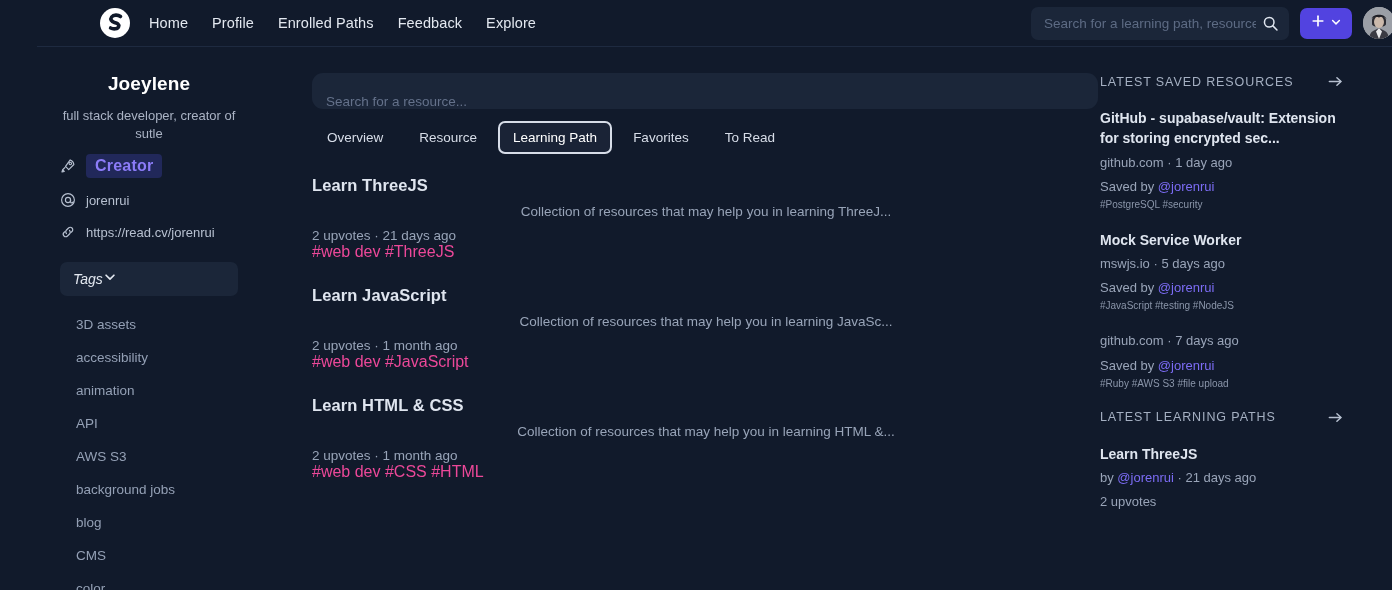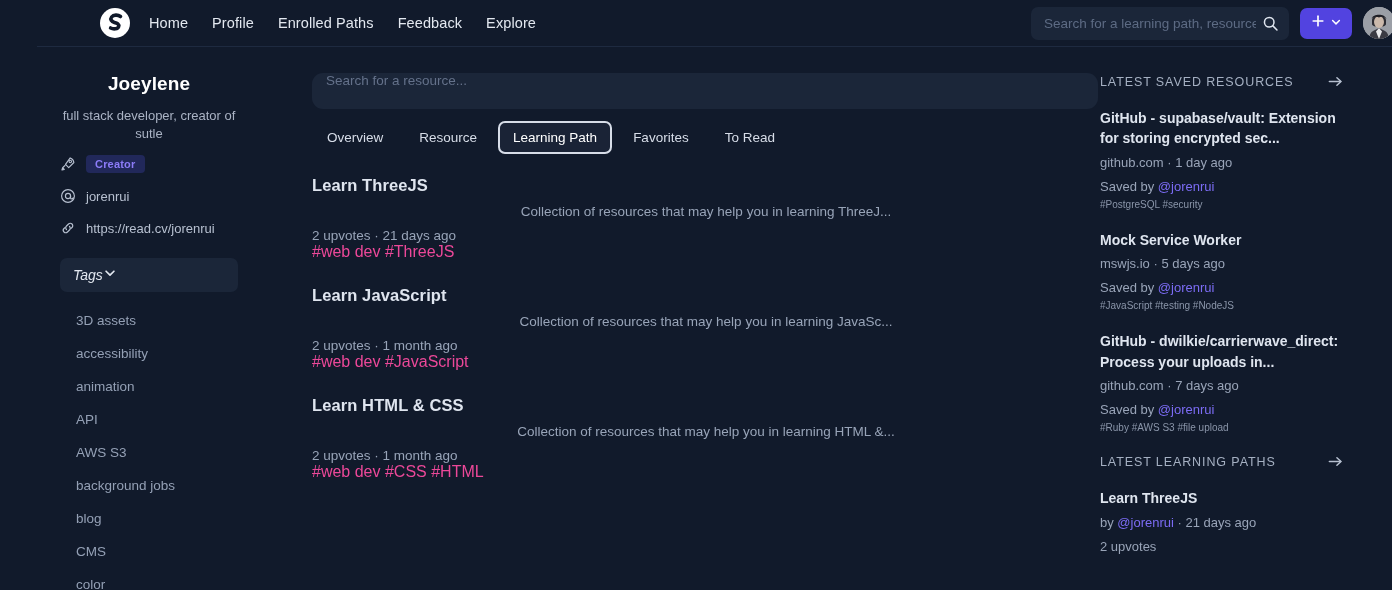--- a/index.html
+++ b/index.html
@@ -119,21 +119,21 @@
     display: flex;
     align-items: center;
     gap: 10px;
     margin-top: 12px;
     min-height: 20px;
   }
   .meta-row .mi { width: 16px; height: 16px; flex: 0 0 16px; }
   .badge-creator {
     background: #21285a;
     color: #8c7cf8;
-    font-size: 11px;
+    font-size: 16px;
     font-weight: bold;
     padding: 3px 9px;
     border-radius: 4px;
     letter-spacing: 0.2px;
   }
   .meta-text { font-size: 13px; color: #b7c0d0; }
   .tags-select {
     margin-top: 20px;
     height: 34px;
     background: #1b2639;
@@ -158,21 +158,21 @@
   .main {
     flex: 1;
     padding: 26px 0 0 22px;
     min-width: 0;
   }
   .main-search {
     height: 36px;
     background: #1b2639;
     border-radius: 11px;
     display: flex;
-    align-items: flex-start;
+    align-items: flex-end;
     padding: 0 14px;
     max-width: 786px;
   }
   .main-search input {
     flex: 1;
     background: transparent;
     border: none;
     outline: none;
     font-family: "Liberation Sans", sans-serif;
     font-size: 13.5px;
@@ -443,21 +443,20 @@
     <div class="rb-item">
       <div class="rb-item-title">Mock Service Worker</div>
       <div class="rb-line">mswjs.io · 5 days ago</div>
       <div class="rb-line">
         <span>Saved by </span><span class="rb-link">@jorenrui</span>
       </div>
       <div class="rb-tags">#JavaScript #testing #NodeJS</div>
     </div>
 
     <div class="rb-item">
-      <div class="rb-item-title">GitHub - dwilkie/carrierwave_direct: Process your uploads in...</div>
       <div class="rb-line">github.com · 7 days ago</div>
       <div class="rb-line">
         <span>Saved by </span><span class="rb-link">@jorenrui</span>
       </div>
       <div class="rb-tags">#Ruby #AWS S3 #file upload</div>
     </div>
 
     <div class="rb-head rb-section-2">
       <span class="rb-title">LATEST LEARNING PATHS</span>
       <span class="arrow-icon">

